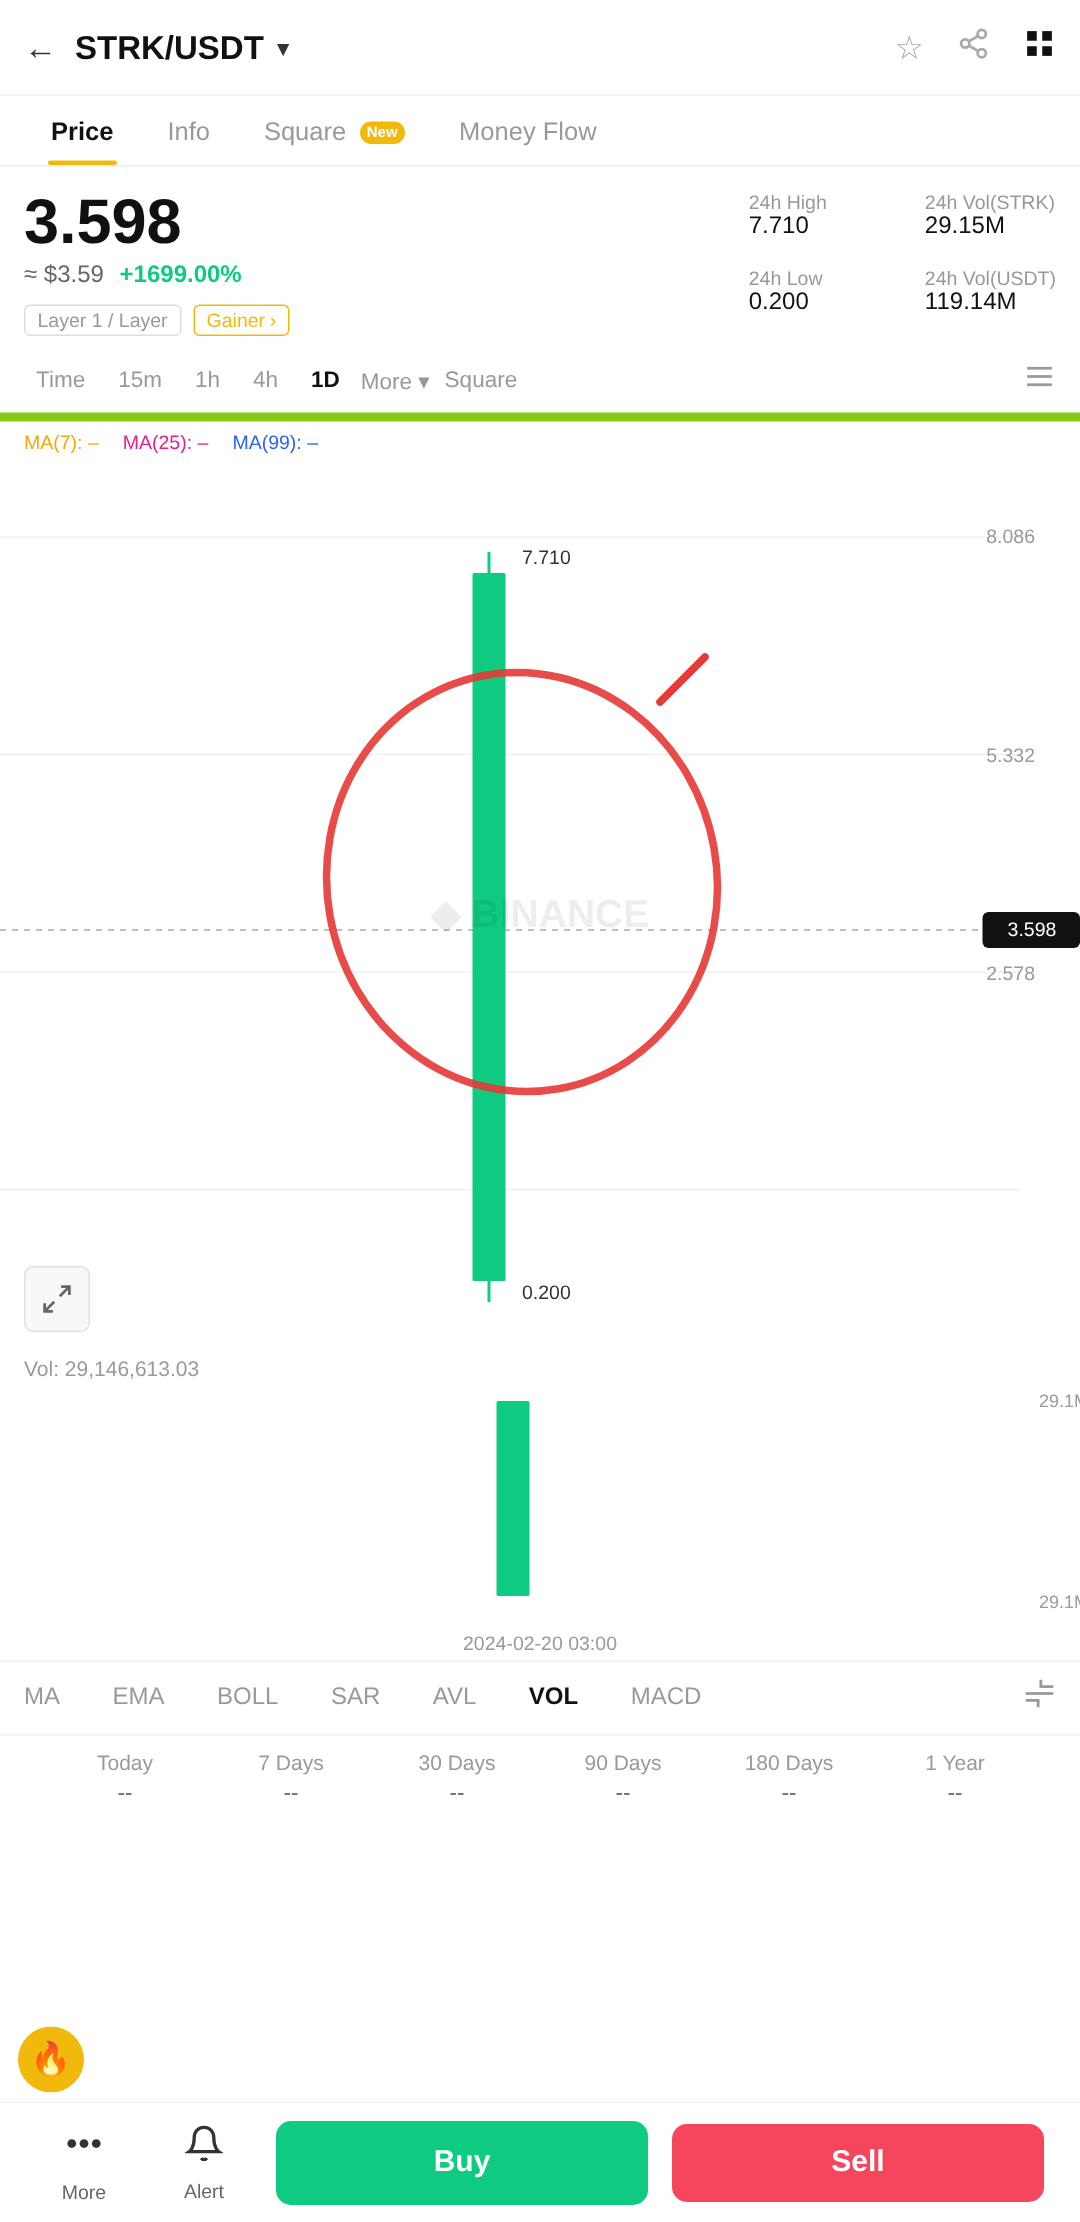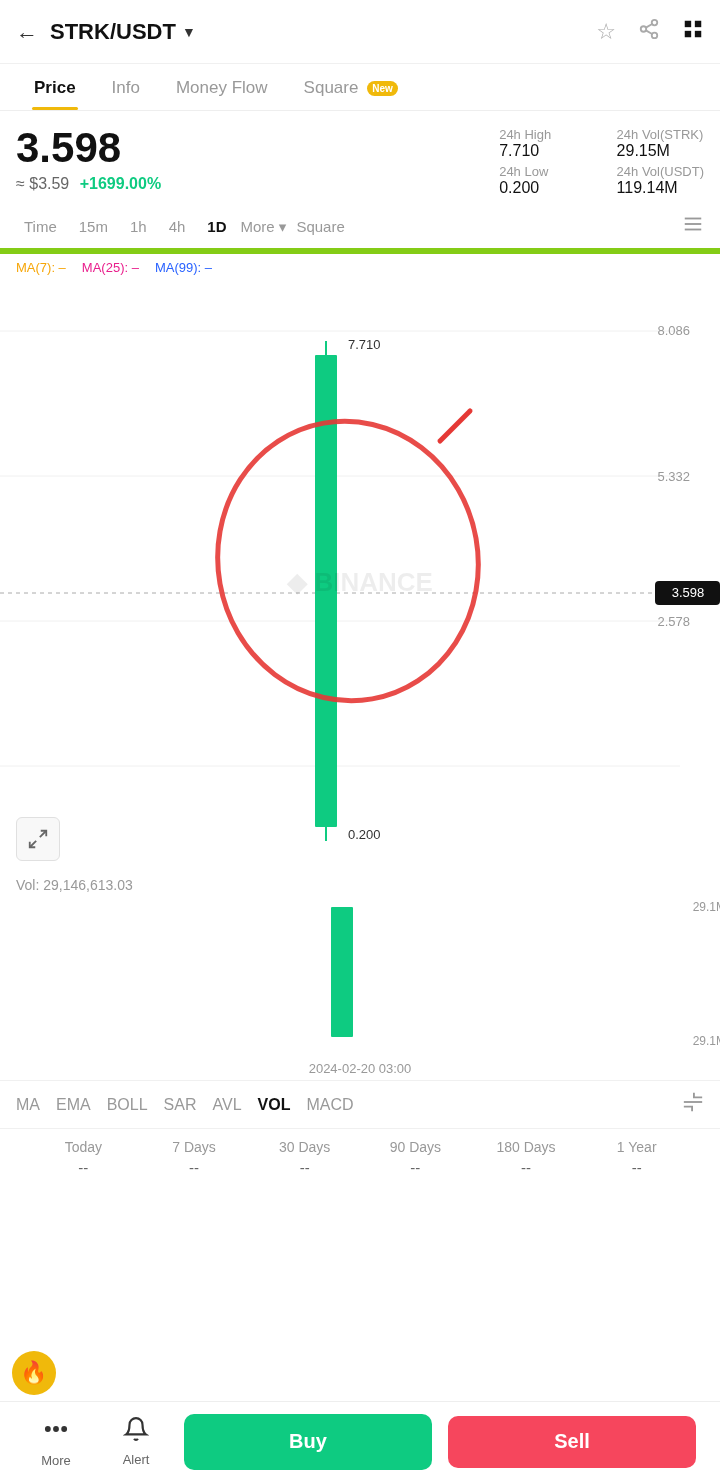--- a/index.html
+++ b/index.html
@@ -61,21 +61,21 @@
 
     
     .volume-section { padding: 6px 16px 0; background: #fff; }
     .vol-label { font-size: 14px; color: #999; }
     .volume-chart { position: relative; height: 160px; margin-top: 4px; }
 
     
     .date-label { text-align: center; font-size: 13px; color: #999; padding: 4px 0; }
 
     
-    .indicators-row { display: flex; align-items: center; padding: 10px 16px; gap: 16px; border-top: 1px solid #f0f0f0; overflow-x: auto; }
+    .indicators-row { display: flex; align-items: center; padding: 10px 16px; gap: 35px; border-top: 1px solid #f0f0f0; overflow-x: auto; }
     .indicator-btn { font-size: 16px; color: #999; cursor: pointer; white-space: nowrap; }
     .indicator-btn.active { color: #111; font-weight: 700; }
     .indicator-settings { margin-left: auto; font-size: 20px; color: #999; cursor: pointer; }
 
     
     .period-row { display: flex; padding: 10px 28px; gap: 0; border-top: 1px solid #f0f0f0; }
     .period-col { flex: 1; text-align: center; }
     .period-label { font-size: 14px; color: #999; }
     .period-value { font-size: 15px; color: #666; margin-top: 4px; }
 
@@ -120,34 +120,41 @@
 </div>
 
 <div class="tabs">
   <div class="tab active">
     <span>Price</span>
   </div>
   <div class="tab">
     <span>Info</span>
   </div>
   <div class="tab">
-    <span>Money Flow</span>
-  </div>
-  <div class="tab">
     <span>Square</span>
     <span class="tab-badge">New</span>
+  </div>
+  <div class="tab">
+    <span>Money Flow</span>
   </div>
 </div>
 
 <div class="price-section">
   <div class="price-left">
     <div class="main-price">3.598</div>
     <div class="price-usd">
       <span>≈ $3.59</span>
       <span class="price-change">+1699.00%</span>
+    </div>
+    <div class="tags">
+      <span class="tag">Layer 1 / Layer</span>
+      <span class="tag tag-gainer">
+        <span>Gainer</span>
+        <span>›</span>
+      </span>
     </div>
   </div>
   <div class="price-right">
     <div class="stat-item">
       <div class="stat-label">24h High</div>
       <div class="stat-value">7.710</div>
     </div>
     <div class="stat-item">
       <div class="stat-label">24h Vol(STRK)</div>
       <div class="stat-value">29.15M</div>

